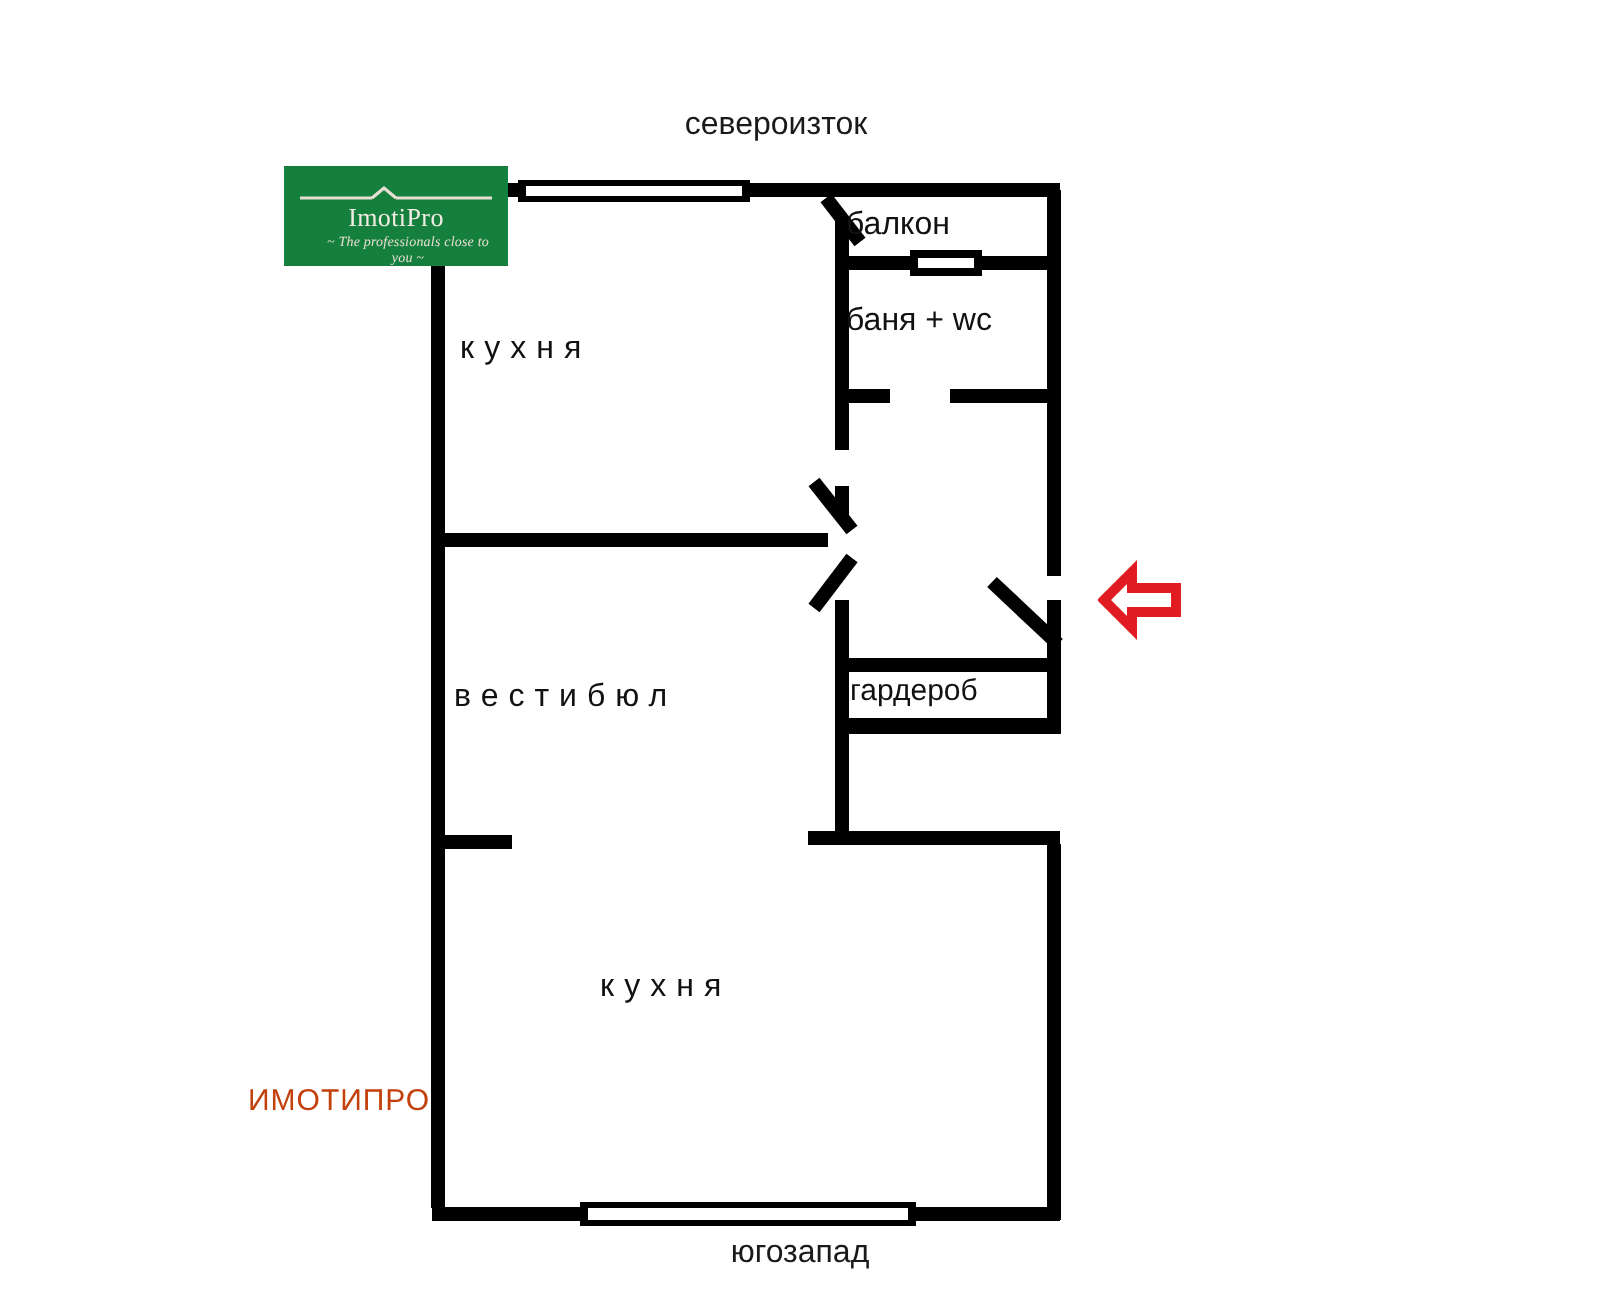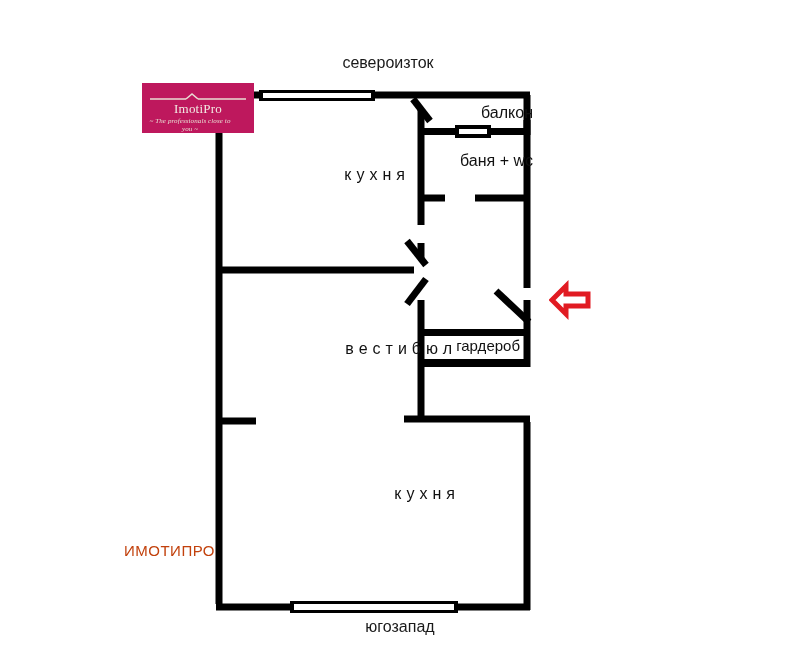--- a/index.html
+++ b/index.html
@@ -40,21 +40,21 @@
   #compass-bottom {
     left: 0;
     top: 618px;
     width: 800px;
   }
   .room-label {
     position: absolute;
     font-family: "Liberation Sans", sans-serif;
     color: #111111;
     white-space: nowrap;
-    text-align: right;
+    text-align: left;
   }
   .room-spaced {
     letter-spacing: 5px;
     font-size: 16px;
   }
   .room-plain {
     font-size: 16px;
   }
   #label-kuhnya { left: 230px; top: 166px; width: 180px; }
   #label-vestibul { left: 215px; top: 340px; width: 230px; margin-left: 12px; }
@@ -62,21 +62,21 @@
   #label-balkon { left: 423px; top: 104px; width: 110px; }
   #label-banya { left: 423px; top: 152px; width: 110px; }
   #label-garderob { left: 425px; top: 337px; width: 95px; font-size: 15px; }
 
   #logo {
     position: absolute;
     left: 142px;
     top: 83px;
     width: 112px;
     height: 50px;
-    background: #be185d;
+    background: #15803d;
     overflow: hidden;
   }
   #logo-rule {
     position: absolute;
     left: 0;
     top: 8px;
     width: 112px;
     height: 12px;
   }
   #logo-name {
@@ -85,21 +85,21 @@
     top: 18px;
     width: 112px;
     text-align: center;
     font-family: "Liberation Serif", serif;
     font-size: 13px;
     color: #f2ebe3;
     letter-spacing: 0.2px;
   }
   #logo-tagline {
     position: absolute;
-    left: 4px;
+    left: 18px;
     top: 34px;
     width: 88px;
     text-align: center;
     font-family: "Liberation Serif", serif;
     font-style: italic;
     font-size: 7px;
     color: #e8ded3;
     letter-spacing: 0.1px;
   }
   #watermark {

